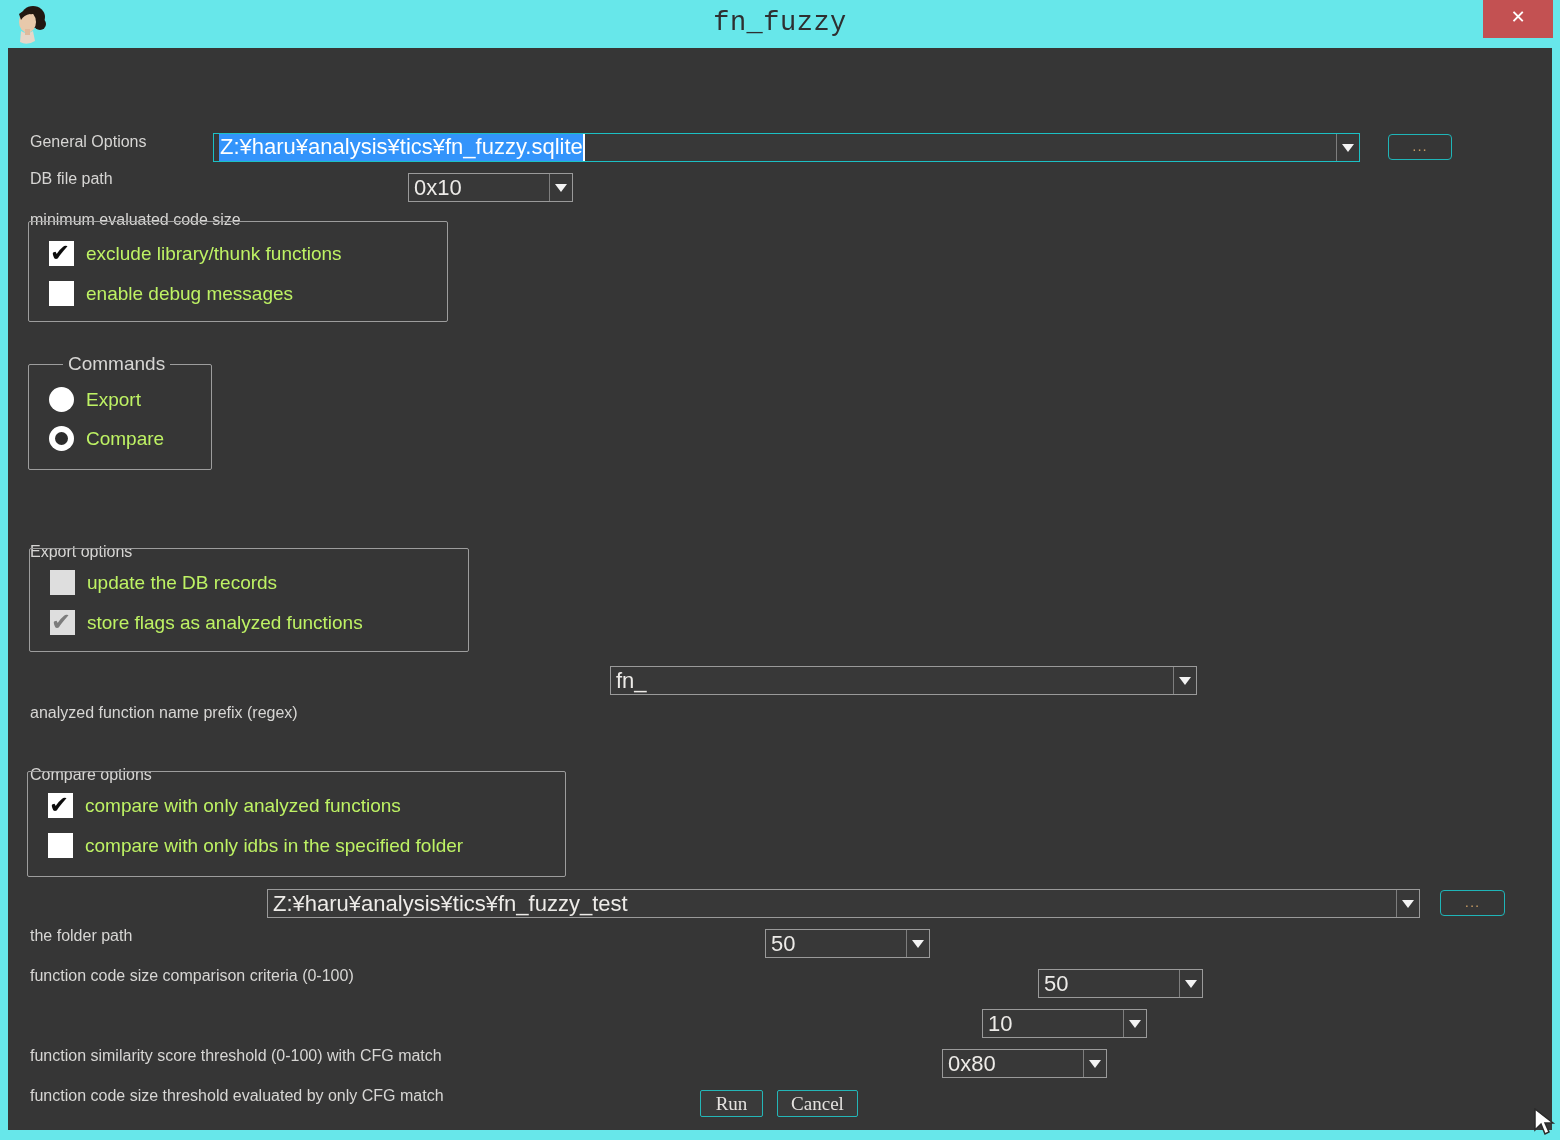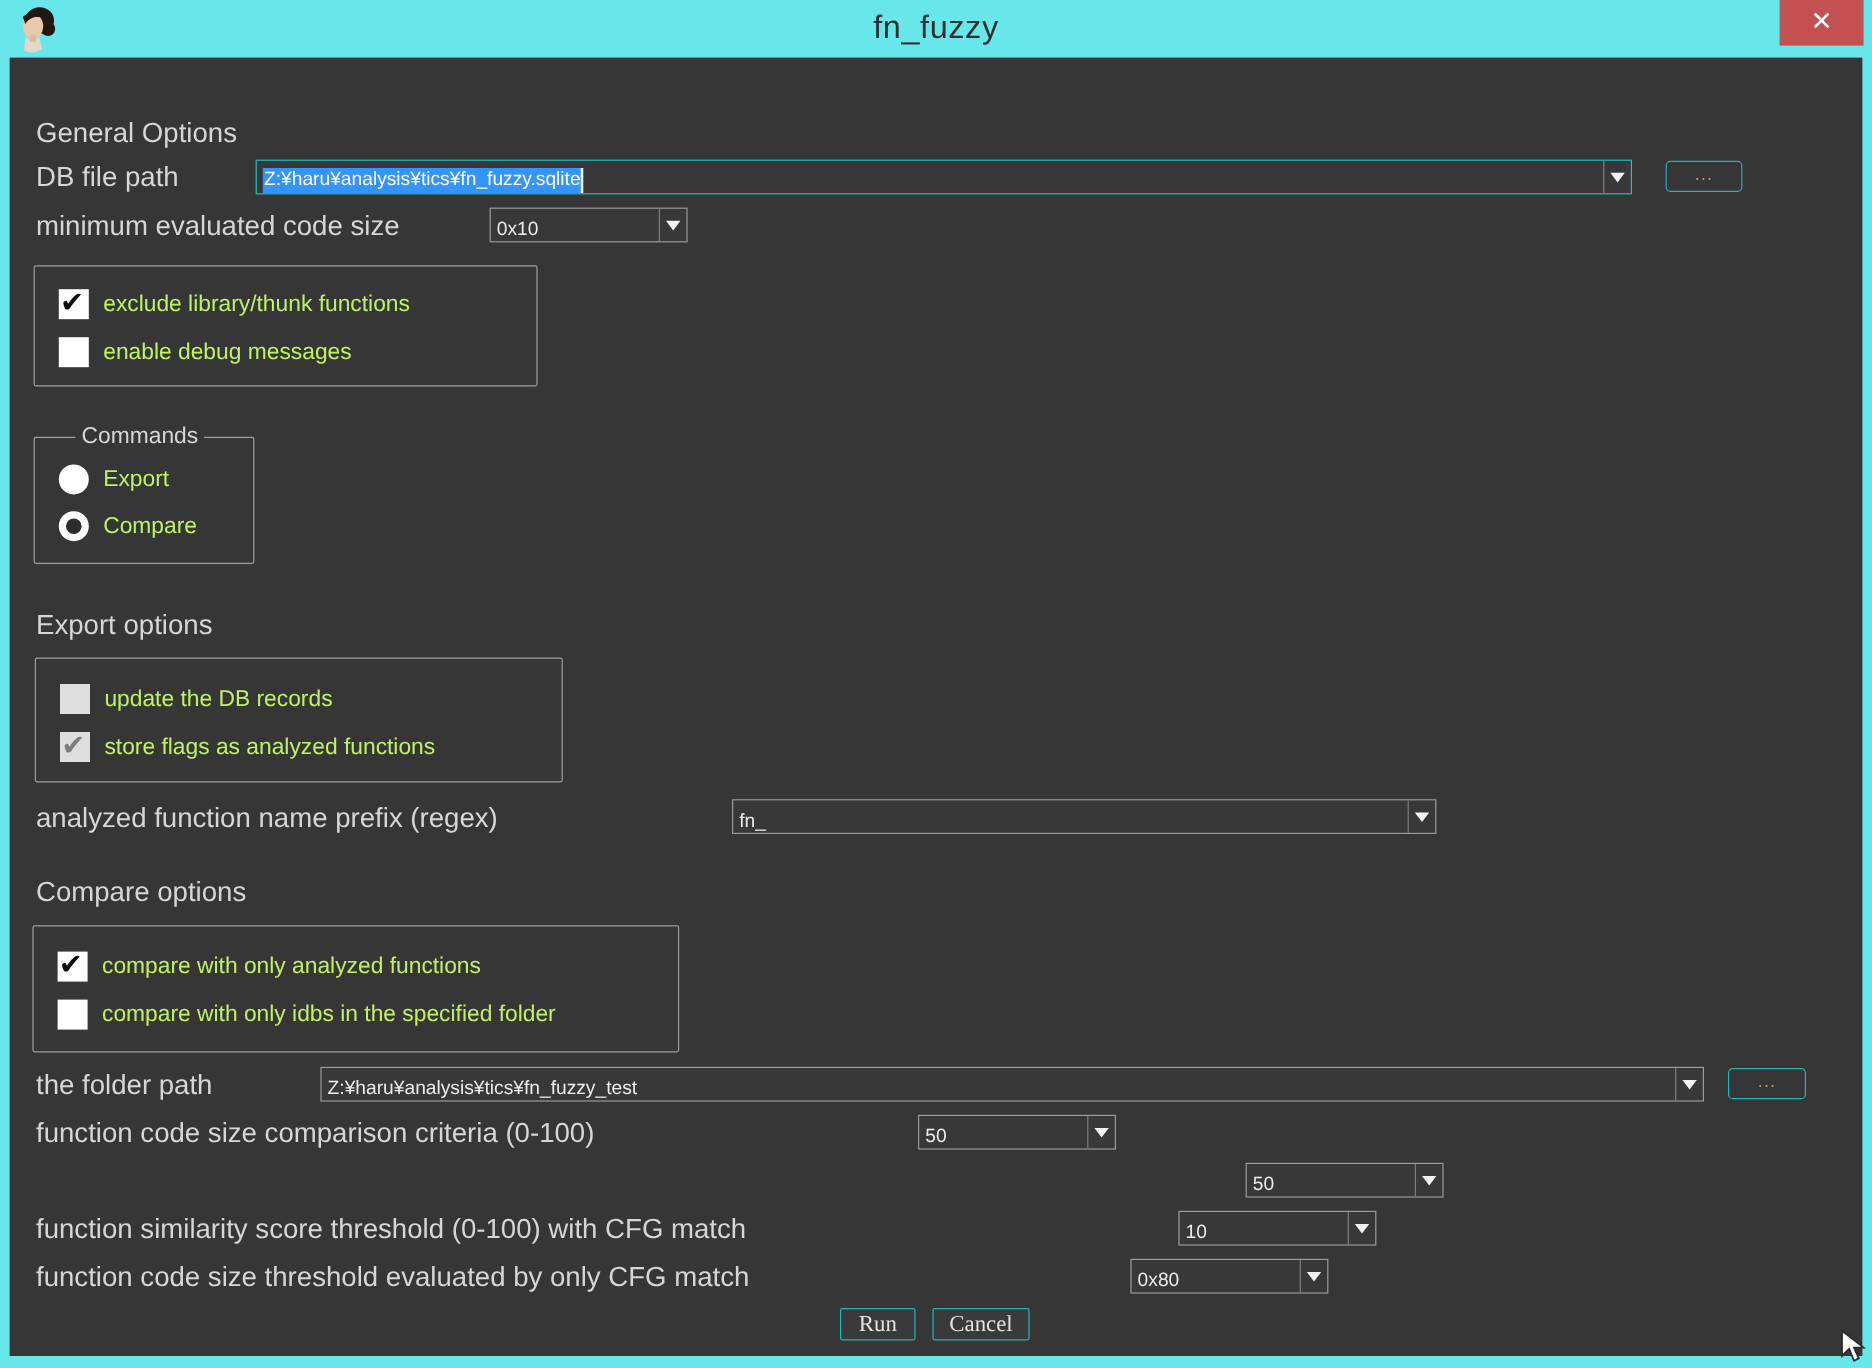--- a/index.html
+++ b/index.html
@@ -3,48 +3,48 @@
 <meta charset="utf-8">
 <style>
   html,body{margin:0;padding:0;}
   body{
     width:1560px;height:1140px;position:relative;overflow:hidden;
     background:#67e7ea;
     font-family:"Liberation Sans","DejaVu Sans",sans-serif;
     -webkit-font-smoothing:antialiased;
   }
   
-  .titlebar{position:absolute;left:0;top:0;width:100%;height:48px;background:#67e7ea;}
+  .titlebar{position:absolute;left:0;top:0;width:100%;height:48px;background:#67e7ea;font-family:Liberation Mono, monospace;}
   .app-icon{position:absolute;left:12px;top:5px;width:36px;height:41px;}
   .win-title{
     position:absolute;left:0;top:8px;width:100%;text-align:center;
     font-size:27px;color:#2e2f31;letter-spacing:.5px;
   }
   .close-btn{
     position:absolute;right:7px;top:0;width:70px;height:38px;
     background:#c35152;color:#ffffff;font-size:22px;text-align:center;line-height:36px;
     cursor:default;user-select:none;
   }
   
   .content{
     position:absolute;left:8px;right:8px;top:48px;bottom:10px;
     background:#363636;
   }
   .heading,.row-label{
-    position:absolute;color:#d7d6d4;font-size:23px;line-height:22px;white-space:nowrap;
+    position:absolute;color:#d7d6d4;font-size:16px;line-height:22px;white-space:nowrap;margin-top:32px;
   }
   
   .combo{
     position:absolute;background:#383838;border:1px solid #9a9a9a;
     display:flex;align-items:stretch;box-sizing:border-box;height:29px;
   }
   .combo.focused{border:1px solid #1cc0c4;}
   .combo .value{
-    flex:1;display:flex;align-items:flex-end;padding-left:5px;
-    color:#edebe8;font-size:16px;white-space:nowrap;overflow:hidden;
+    flex:1;display:flex;align-items:center;padding-left:5px;
+    color:#edebe8;font-size:22px;white-space:nowrap;overflow:hidden;
   }
   .combo .sel{
     background:#3394fb;color:#ffffff;padding:1px 0 2px 1px;border-right:2px solid #fdfdfd;
   }
   .combo .arrow-box{
     width:22px;border-left:1px solid #7e7e7e;display:flex;align-items:center;justify-content:center;
   }
   .combo .arrow{
     width:0;height:0;border-left:6px solid transparent;border-right:6px solid transparent;
     border-top:8px solid #f3f3f3;

